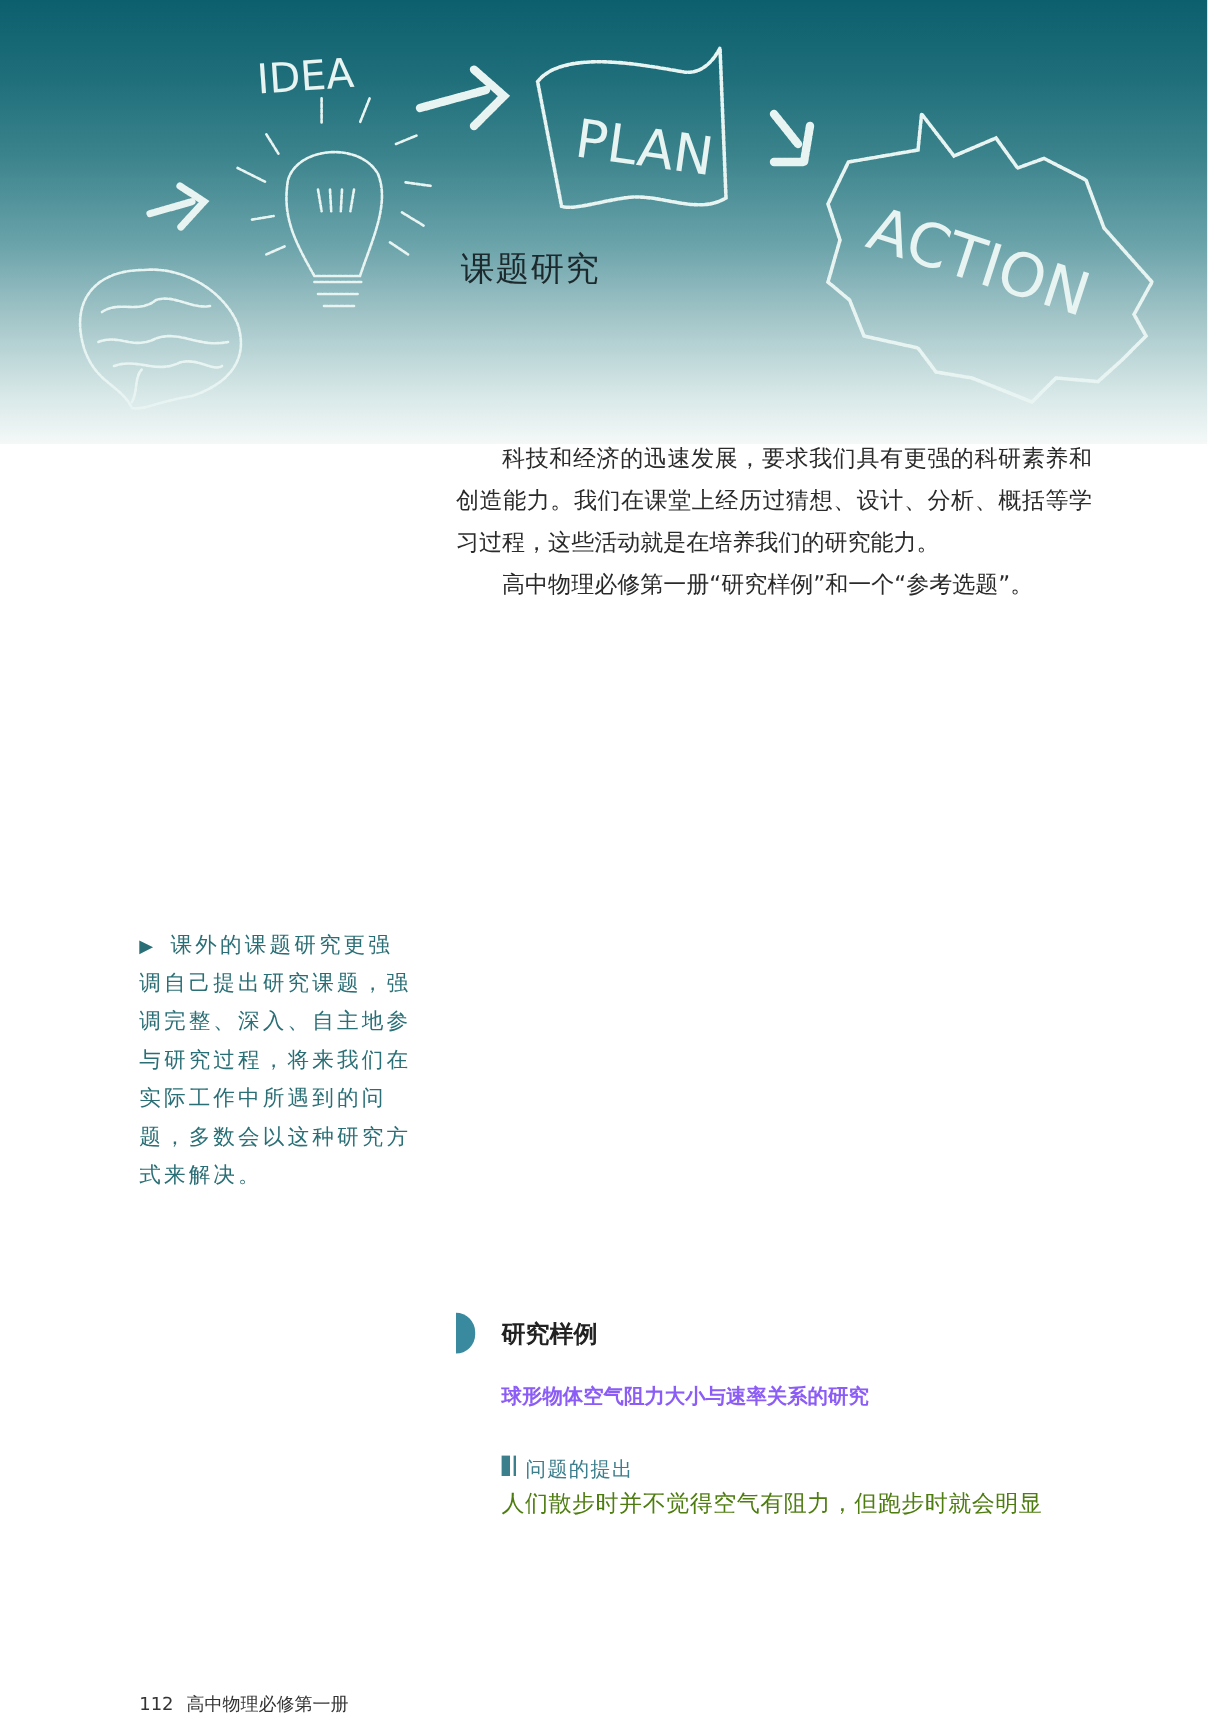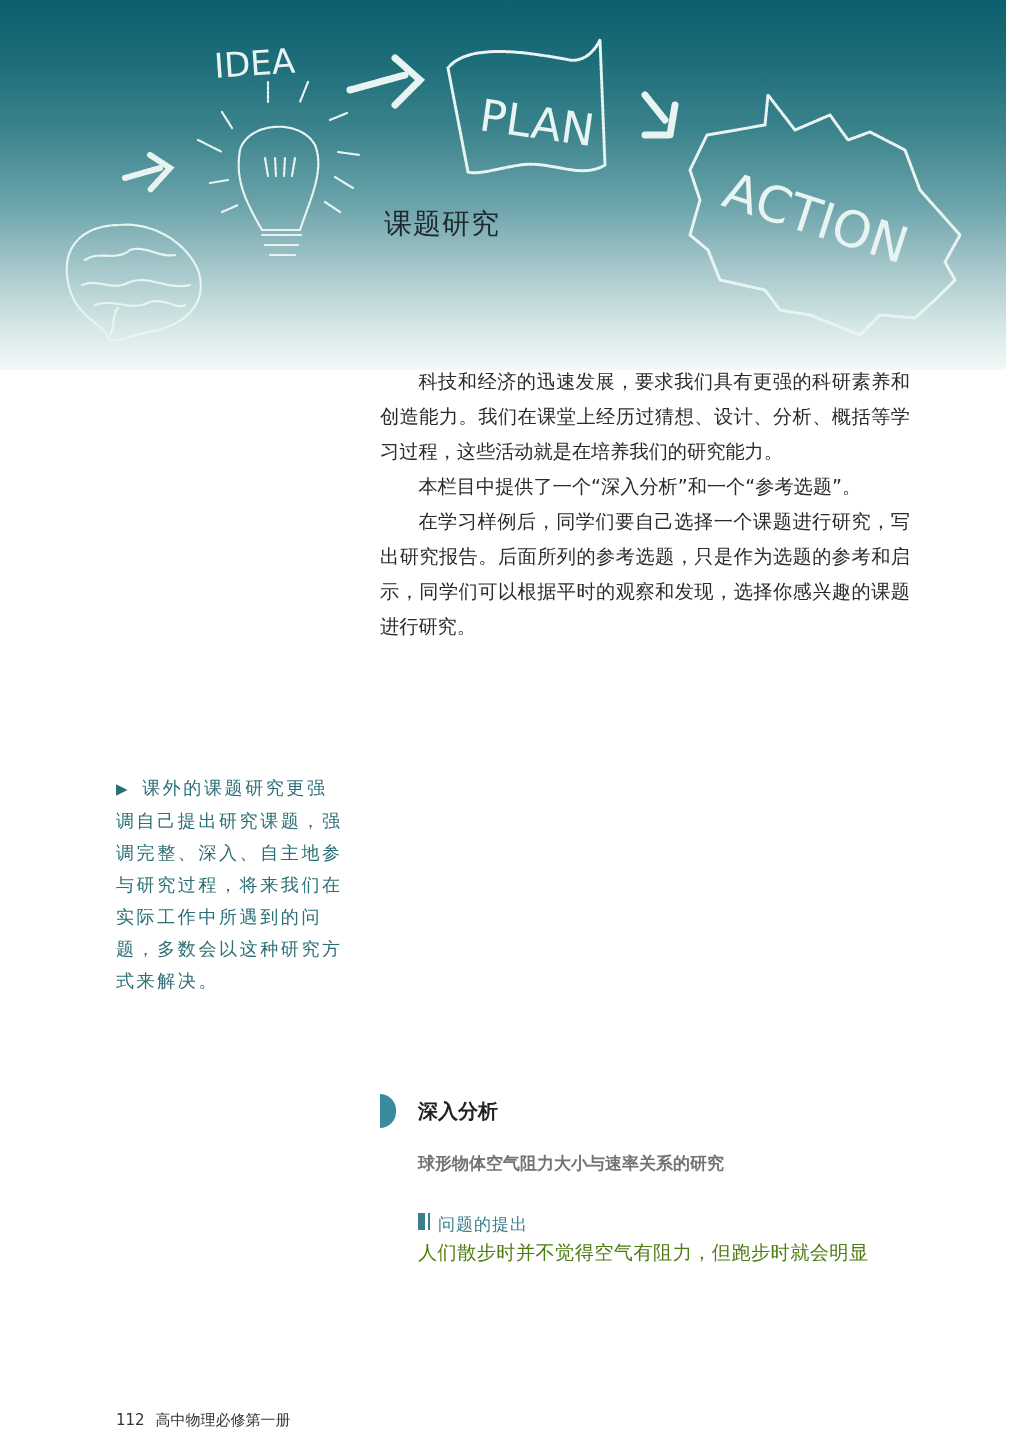--- a/index.html
+++ b/index.html
@@ -37,21 +37,21 @@
       position: absolute; left: 380px; top: 1094px; height: 34px;
       display: flex; align-items: center;
     }
     .section-head .half-disc {
       width: 16px; height: 34px; background: #3a8a9f;
       border-radius: 0 17px 17px 0; margin-right: 22px;
     }
     .section-head .label { font-size: 20px; font-weight: bold; color: #222; }
     .example-title {
       position: absolute; left: 418px; top: 1152px;
-      font-size: 17px; font-weight: bold; color: #737373;
+      font-size: 17px; font-weight: bold; color: #8b5cf6;
     }
     .sub-head {
       position: absolute; left: 418px; top: 1213px;
       display: flex; 
     }
     .sub-head .bar1 { width: 7px; height: 17px; background: #3b7e8c; }
     .sub-head .bar2 { width: 2px; height: 17px; background: #3b7e8c; margin-left: 3px; margin-right: 8px; }
     .sub-head .label {
       font-family: "DejaVu Serif", "Liberation Serif", serif;
       font-size: 17px; color: #3b7e8c; letter-spacing: 1px;
@@ -114,31 +114,30 @@
     <g stroke-width="3">
       <path d="M707 135 L765 125 L768 95 L795 130 L830 115 L848 140 L870 132 L905 150 L920 190 L960 235 L945 262 L955 280 L935 300 L915 318 L880 315 L860 335 L810 315 L780 310 L765 290 L720 280 L708 250 L690 235 L700 200 L690 170 Z"></path>
     </g>
     <text x="720" y="205" fill="#e8f4f2" stroke="none" font-family="DejaVu Sans, sans-serif" font-size="50" transform="rotate(18 720 205)">ACTION</text>
   </svg>
   <h1 class="chapter-title">课题研究</h1>
 </div>
 
 <div class="body-text">
   <p>科技和经济的迅速发展，要求我们具有更强的科研素养和创造能力。我们在课堂上经历过猜想、设计、分析、概括等学习过程，这些活动就是在培养我们的研究能力。</p>
-  <p>本栏目中提供了一个“深入分析”和一个“参考选题”。</p>
-  <p>在学习样例后，同学们要自己选择一个课题进行研究，写出研究报告。后面所列的参考选题，只是作为选题的参考和启示，同学们可以根据平时的观察和发现，选择你感兴趣的课题进行研究。</p>
+  <p>高中物理必修第一册“研究样例”和一个“参考选题”。</p>
 </div>
 
 <div class="side-note">
   <span class="tri">▶</span><span>课外的课题研究更强调自己提出研究课题，强调完整、深入、自主地参与研究过程，将来我们在实际工作中所遇到的问题，多数会以这种研究方式来解决。</span>
 </div>
 
 <div class="section-head">
   <div class="half-disc"></div>
-  <span class="label">深入分析</span>
+  <span class="label">研究样例</span>
 </div>
 
 <div class="example-title">球形物体空气阻力大小与速率关系的研究</div>
 
 <div class="sub-head">
   <span class="bar1"></span>
   <span class="bar2"></span>
   <span class="label">问题的提出</span>
 </div>
 

